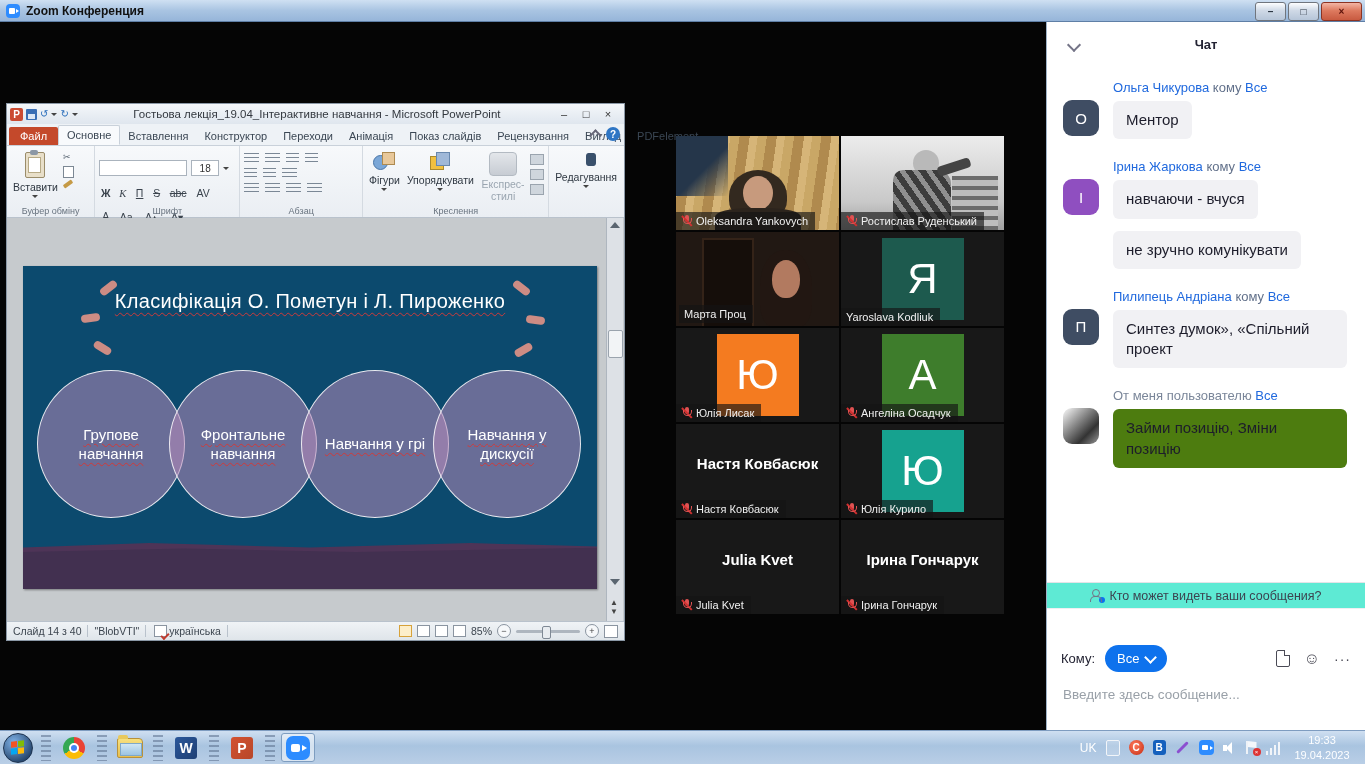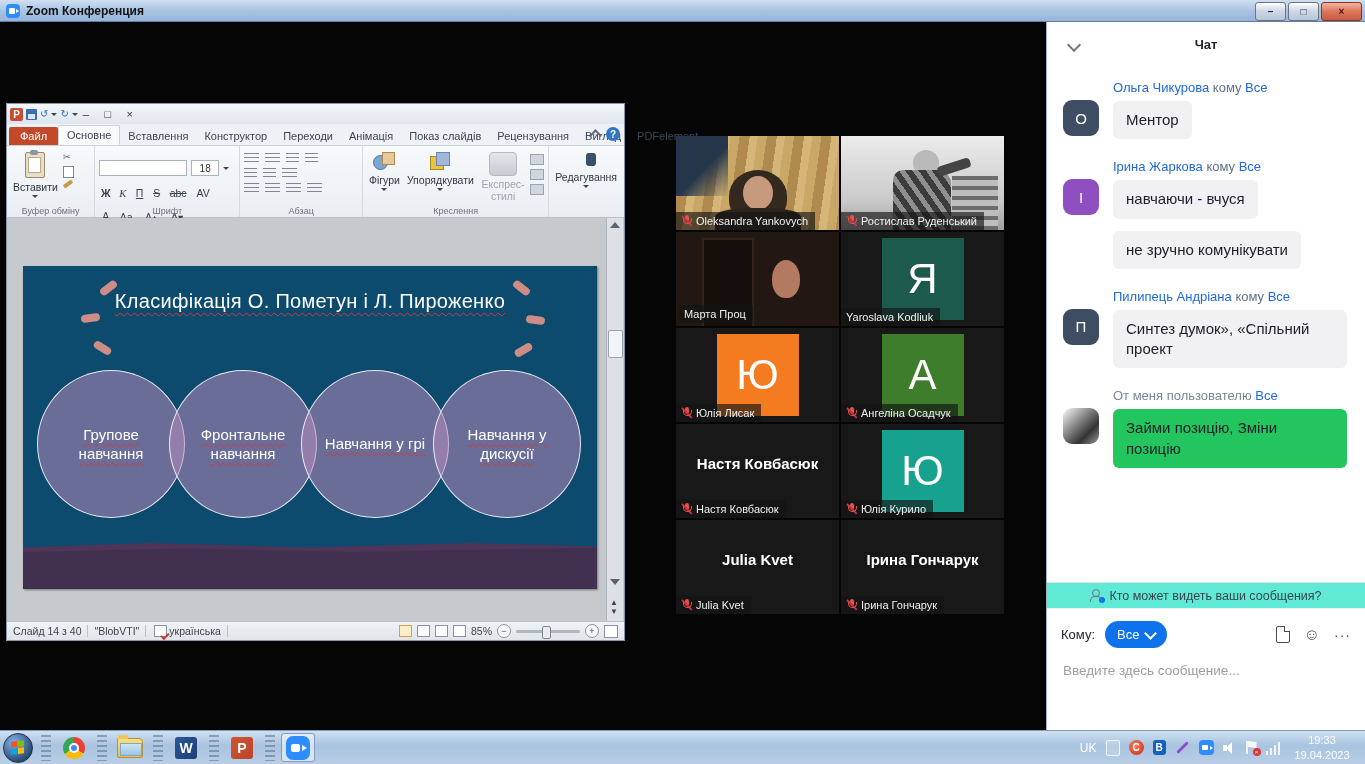--- a/index.html
+++ b/index.html
@@ -159,31 +159,31 @@
   .msgs{padding:14px 16px 0 16px;}
   .msg{position:relative;margin-bottom:20px;padding-left:50px;min-height:40px;}
   .mavatar{position:absolute;left:0;top:20px;width:36px;height:36px;border-radius:9px;color:#fff;font-size:15px;display:flex;align-items:center;justify-content:center;}
   .mav-dark{background:#3f4d63;} .mav-purple{background:#8f4fc0;}
   .mav-photo{background:linear-gradient(135deg,#e0e0e0 10%,#888 40%,#333 70%,#999);}
   .msg-head{font-size:13px;margin-bottom:6px;}
   .sender{color:#2069de;} .self-sender{color:#7a8699;}
   .to-word{color:#61708a;} .to-all{color:#2069de;}
   .bubble{display:inline-block;background:#f1f1f4;border-radius:6px;padding:9px 13px;font-size:15px;color:#1d1d2b;line-height:1.35;max-width:208px;}
   .bubble + .bubble{margin-top:12px;}
-  .bubble.self{background:#22c55e;}
+  .bubble.self{background:#4d7c0f;}
   .bwrap{display:flex;flex-direction:column;align-items:flex-start;}
   .chat-footer{position:absolute;left:0;right:0;bottom:0;height:148px;border-top:1px solid #e4e4e8;background:#fff;}
   .privacy{height:25px;background:#5eead4;border-bottom:1px solid #efeff2;display:flex;align-items:center;justify-content:center;gap:6px;
     font-size:12.5px;color:#3c4350;}
   .p-icon{position:relative;width:13px;height:13px;}
   .p-icon::before{content:"";position:absolute;left:2px;top:0;width:6px;height:6px;border:1.5px solid #747487;border-radius:50%;}
   .p-icon::after{content:"";position:absolute;left:0;top:7px;width:10px;height:5px;border:1.5px solid #747487;border-bottom:none;border-radius:5px 5px 0 0;}
   .p-dot{position:absolute;right:-2px;bottom:-1px;width:6px;height:6px;border-radius:50%;background:#0e72ed;}
   .compose{padding:12px 14px 0;}
-  .compose-row{display:flex;align-items:center;}
+  .compose-row{display:flex;align-items:center;margin-top:24px;}
   .komu{font-size:13px;color:#232333;margin-right:10px;}
   .pill{height:27px;padding:0 12px;border-radius:14px;background:#0e72ed;color:#fff;font-size:13px;display:flex;align-items:center;gap:7px;}
   .pill-chev{width:7px;height:7px;border-left:2px solid #fff;border-bottom:2px solid #fff;transform:rotate(-45deg);margin-top:-3px;}
   .c-icons{margin-left:auto;display:flex;align-items:center;gap:14px;color:#4a4a55;}
   .doc-ic{width:12px;height:15px;border:1.5px solid #4a4a55;border-radius:2px;position:relative;}
   .doc-ic::after{content:"";position:absolute;right:-1px;top:-1px;width:5px;height:5px;background:#fff;border-left:1.5px solid #4a4a55;border-bottom:1.5px solid #4a4a55;}
   .smile{font-size:16px;line-height:1;}
   .more-dots{font-size:14px;letter-spacing:1px;color:#4a4a55;}
   .msg-input{border:none;outline:none;width:100%;margin-top:14px;font-size:13.5px;color:#222;font-family:"Liberation Sans",sans-serif;}
   .msg-input::placeholder{color:#99a0a8;}
@@ -250,20 +250,21 @@
   <div class="ppt">
     <div class="ppt-titlebar">
       <div class="qat">
         <div class="q-logo">P</div>
         <div class="q-save"></div>
         <div class="qicon">↺</div>
         <div class="q-caret"></div>
         <div class="qicon">↻</div>
         <div class="q-caret"></div>
       </div>
+      <div class="ppt-title">Гостьова лекція_19.04_Інтерактивне навчання  -  Microsoft PowerPoint</div>
       <div class="pwb">
         <div class="pwbtn">–</div>
         <div class="pwbtn">□</div>
         <div class="pwbtn">×</div>
       </div>
     </div>
 
     <div class="ppt-tabs">
       <div class="ptab file">Файл</div>
       <div class="ptab active">Основне</div>

